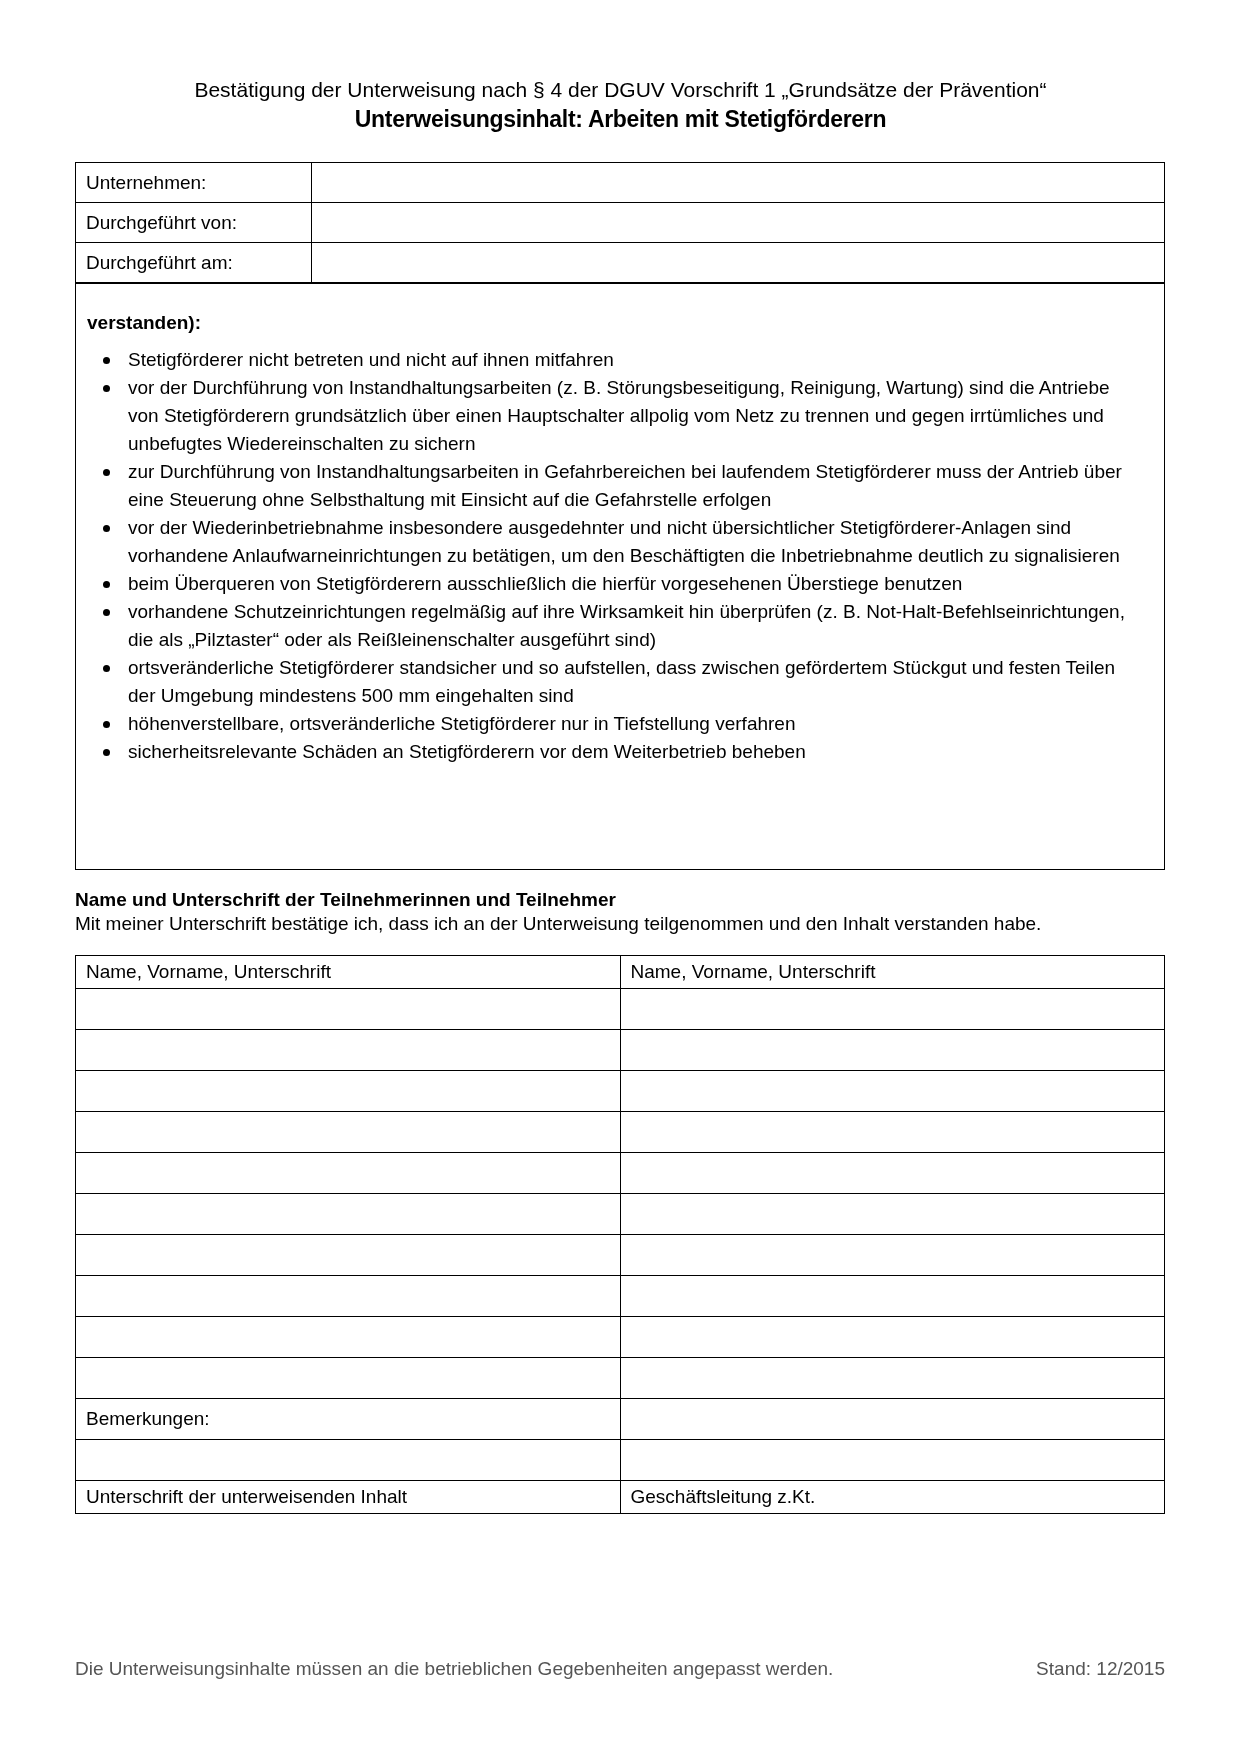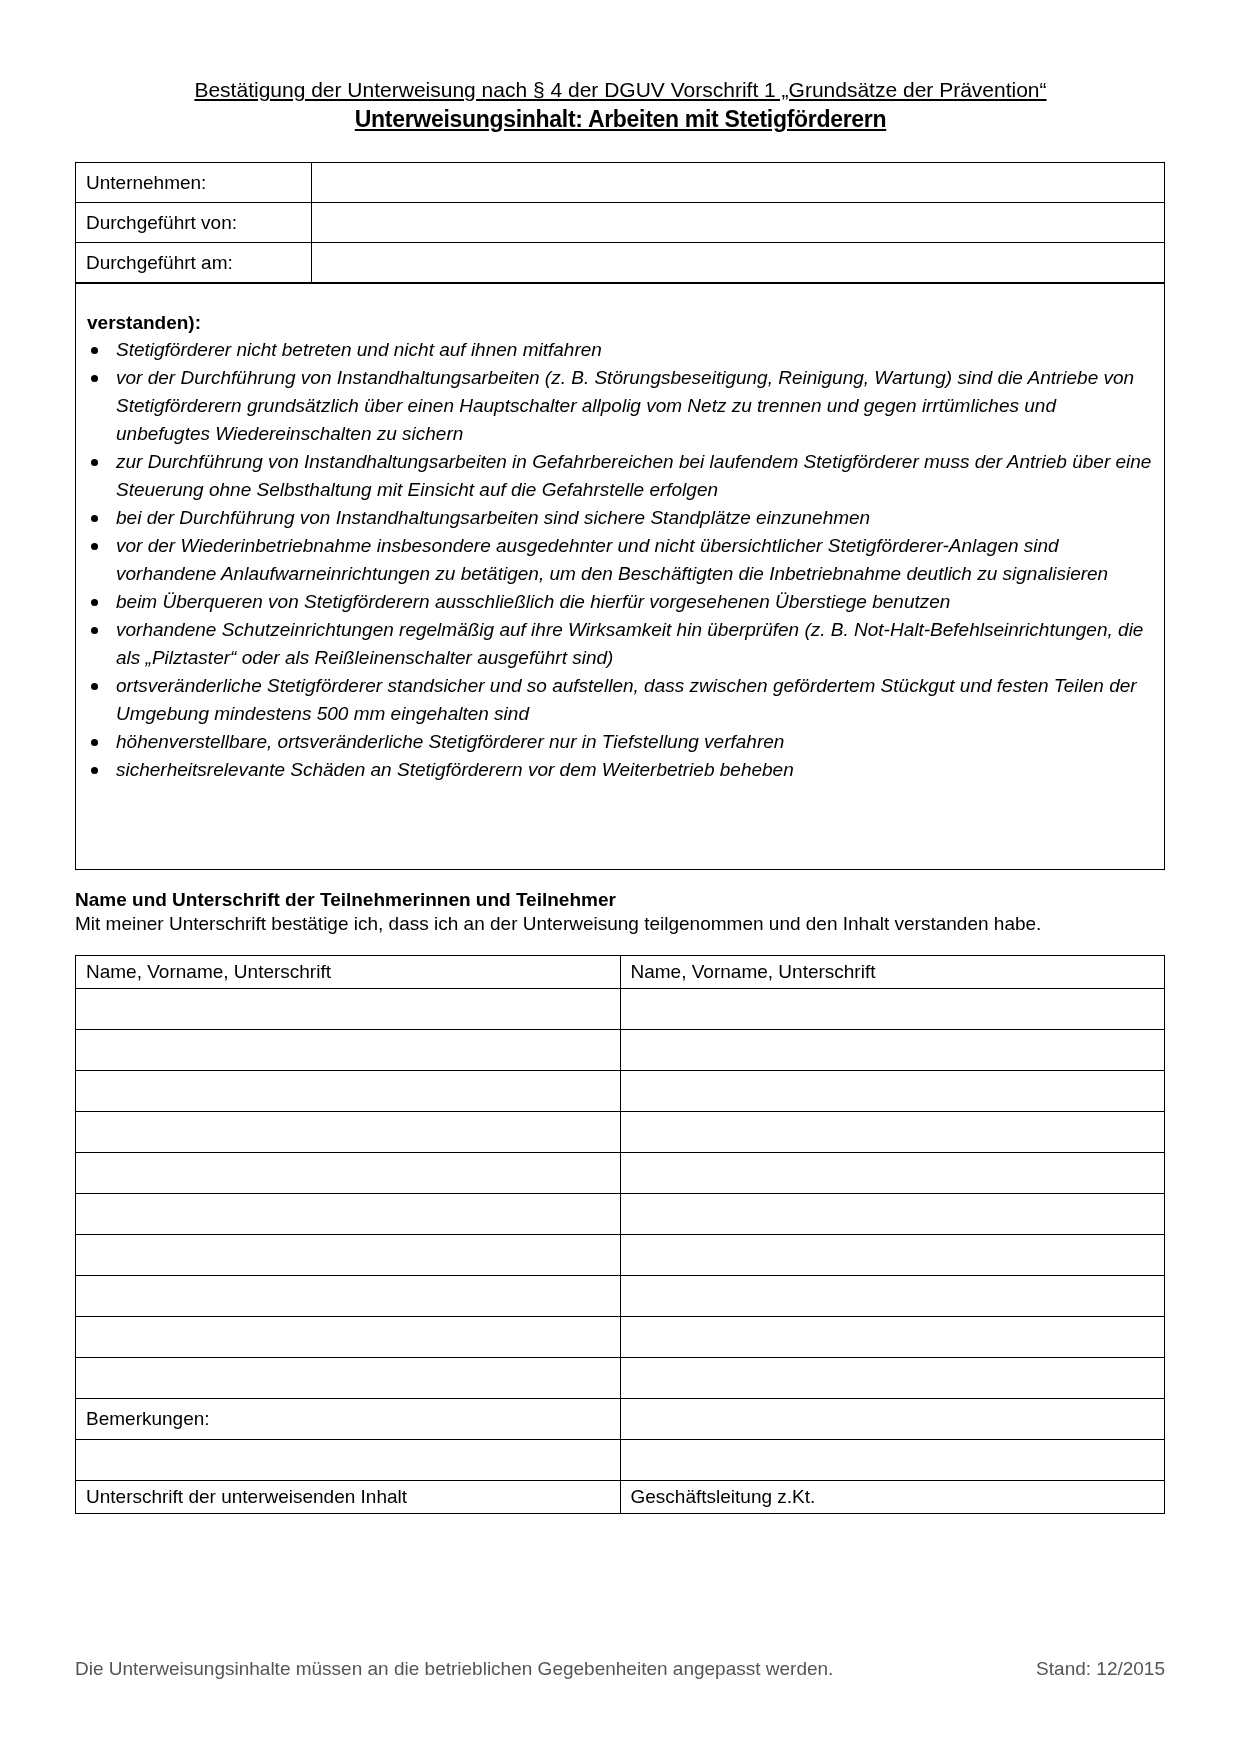--- a/index.html
+++ b/index.html
@@ -1,36 +1,36 @@
 <!DOCTYPE html>
 <html><head>
 <meta charset="utf-8">
 <style>
   html, body { margin: 0; padding: 0; background: #ffffff; }
   body {
     width: 1241px; height: 1755px; position: relative; overflow: hidden;
     font-family: "Liberation Sans", sans-serif; color: #000000;
   }
-  .title-block { position: absolute; left: 0; top: 76px; width: 1241px; text-align: center; text-decoration: underline; }
+  .title-block { position: absolute; left: 0; top: 76px; width: 1241px; text-align: center; }
   .title-line1 { font-size: 21px; line-height: 28px; }
   .title-line2 { font-size: 23px; line-height: 30px; font-weight: bold; letter-spacing: -0.3px; }
 
   table { border-collapse: collapse; position: absolute; left: 75px; width: 1090px; }
   td { border: 1.5px solid #000; font-size: 19px; padding: 3px 10px; vertical-align: middle; }
 
   .info-table { top: 162px; }
   .info-table td { height: 33px; }
   .info-table td.label { width: 215px; }
 
   .content-box {
     position: absolute; left: 75px; top: 283px; width: 1090px; height: 587px;
     border: 1.5px solid #000; box-sizing: border-box; padding: 4px 10px 0 11px;
   }
   .content-heading { font-size: 19px; font-weight: bold; line-height: 23px; margin: 0 0 2px 0; }
-  .bullets { list-style: none; margin: 0; padding: 0; font-style: italic; }
+  .bullets { list-style: none; margin: 12px; padding: 0; }
   .bullets li { position: relative; padding-left: 29px; font-size: 19px; line-height: 28px; }
   .bullets li .dot {
     position: absolute; left: 4px; top: 11px; width: 7px; height: 7px; border-radius: 50%; background: #000;
   }
 
   .sig-heading { position: absolute; left: 75px; top: 888px; font-size: 19px; font-weight: bold; line-height: 24px; }
   .sig-note { position: absolute; left: 75px; top: 912px; font-size: 19px; line-height: 24px; }
 
   .sig-table { top: 955px; }
   .sig-table td { width: 50%; height: 34px; }
@@ -68,21 +68,20 @@
 
 <div class="content-box">
   <div class="content-heading">
     <br>
     <span>verstanden):</span>
   </div>
   <ul class="bullets">
     <li><span class="dot"></span><span>Stetigförderer nicht betreten und nicht auf ihnen mitfahren</span></li>
     <li><span class="dot"></span><span>vor der Durchführung von Instandhaltungsarbeiten (z. B. Störungsbeseitigung, Reinigung, Wartung) sind die An­triebe von Stetigförderern grundsätzlich über einen Hauptschalter allpolig vom Netz zu trennen und gegen irr­tümliches und unbefugtes Wiedereinschalten zu sichern</span></li>
     <li><span class="dot"></span><span>zur Durchführung von Instandhaltungsarbeiten in Gefahrbereichen bei laufendem Stetigförderer muss der An­trieb über eine Steuerung ohne Selbsthaltung mit Einsicht auf die Gefahrstelle erfolgen</span></li>
-    <li><span class="dot"></span><span>bei der Durchführung von Instandhaltungsarbeiten sind sichere Standplätze einzunehmen</span></li>
     <li><span class="dot"></span><span>vor der Wiederinbetriebnahme insbesondere ausgedehnter und nicht übersichtlicher Stetigförderer-Anlagen sind vorhandene Anlaufwarneinrichtungen zu betätigen, um den Beschäftigten die Inbetriebnahme deutlich zu signa­lisieren</span></li>
     <li><span class="dot"></span><span>beim Überqueren von Stetigförderern ausschließlich die hierfür vorgesehenen Überstiege benutzen</span></li>
     <li><span class="dot"></span><span>vorhandene Schutzeinrichtungen regelmäßig auf ihre Wirksamkeit hin überprüfen (z. B. Not-Halt-Befehlseinrich­tungen, die als „Pilztaster“ oder als Reißleinenschalter ausgeführt sind)</span></li>
     <li><span class="dot"></span><span>ortsveränderliche Stetigförderer standsicher und so aufstellen, dass zwischen gefördertem Stückgut und festen Teilen der Umgebung mindestens 500 mm eingehalten sind</span></li>
     <li><span class="dot"></span><span>höhenverstellbare, ortsveränderliche Stetigförderer nur in Tiefstellung verfahren</span></li>
     <li><span class="dot"></span><span>sicherheitsrelevante Schäden an Stetigförderern vor dem Weiterbetrieb beheben</span></li>
   </ul>
 </div>
 
 <div class="sig-heading">Name und Unterschrift der Teilnehmerinnen und Teilnehmer</div>

